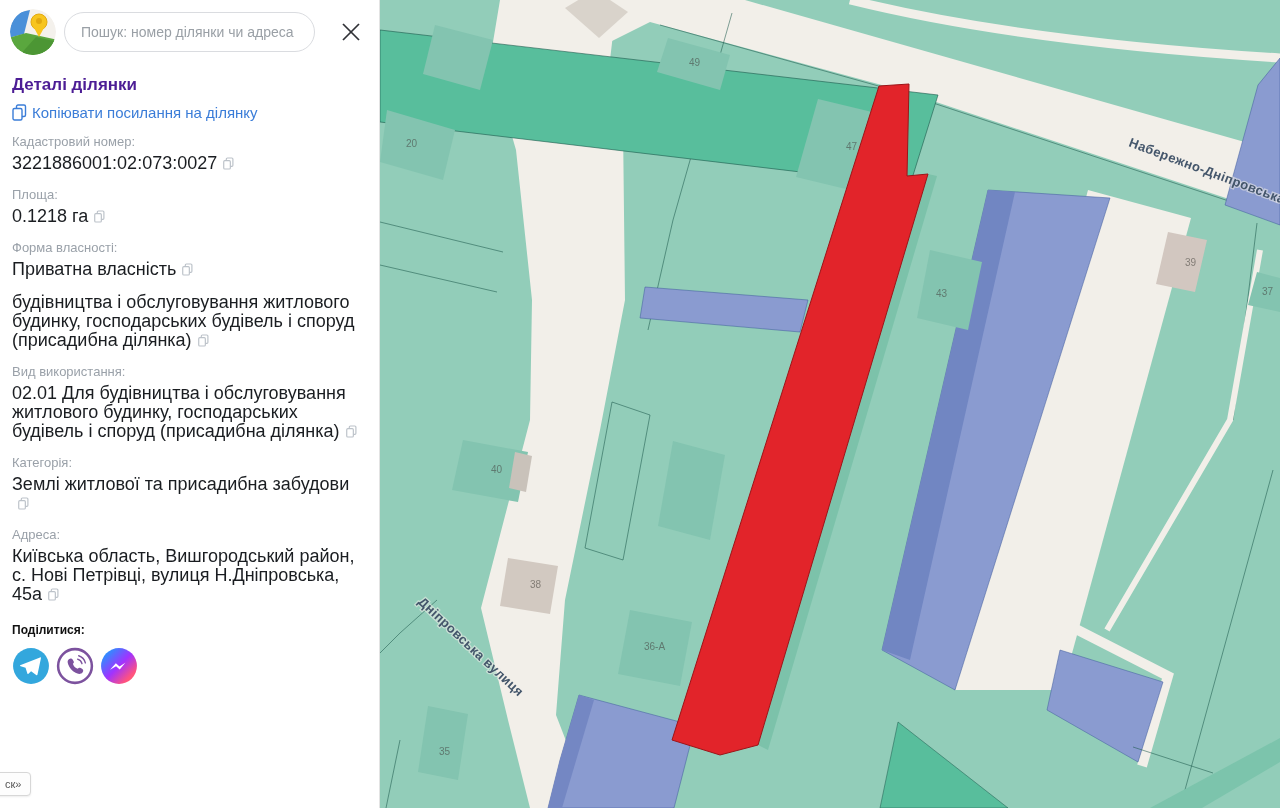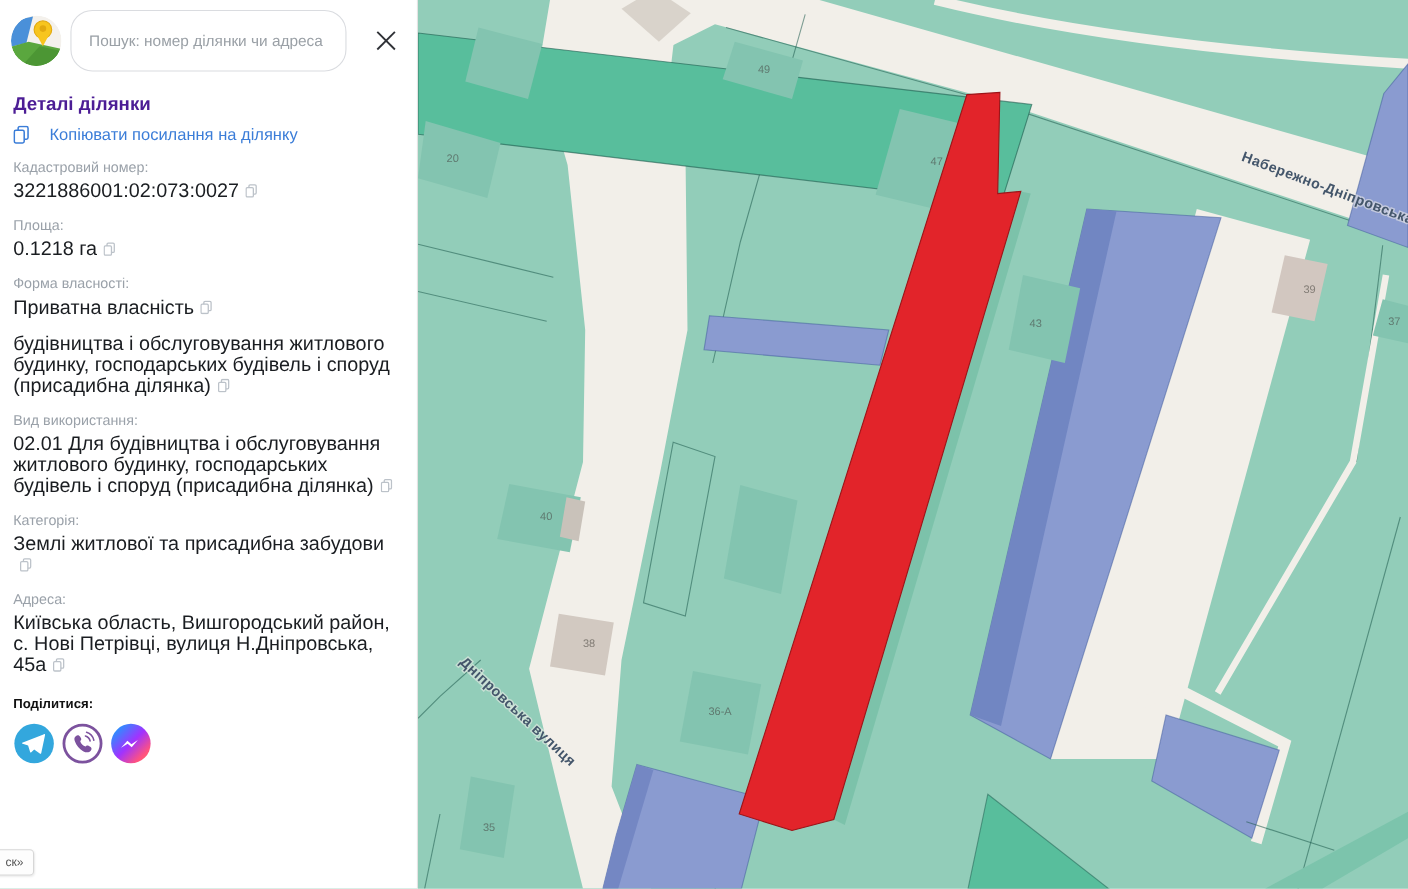--- a/index.html
+++ b/index.html
@@ -3,28 +3,28 @@
 <meta charset="utf-8">
 <style>
   html,body{margin:0;padding:0;background:#fff;font-family:"Liberation Sans",sans-serif;}
   #app{position:relative;width:1280px;height:808px;overflow:hidden;background:#92CDB9;}
 
   
   #sidebar{position:absolute;left:0;top:0;width:380px;height:808px;background:#fff;z-index:2;
            border-right:1px solid #e3e3e3;box-sizing:border-box;}
   .topbar{display:flex;align-items:center;padding:9px 14px 6px 10px;}
   .logo{width:46px;height:46px;border-radius:50%;overflow:hidden;flex:0 0 auto;}
-  .search{flex:0 0 auto;width:251px;height:56px;margin-left:8px;border:1px solid #dadce0;border-radius:20px;
+  .search{flex:0 0 auto;width:251px;height:40px;margin-left:8px;border:1px solid #dadce0;border-radius:20px;
           padding:0 16px;font-size:14px;color:#202124;outline:none;box-sizing:border-box;}
   .search::placeholder{color:#9aa0a6;}
   .closebtn{margin-left:auto;width:28px;height:28px;border:none;background:none;cursor:pointer;
             display:flex;align-items:center;justify-content:center;padding:0;}
   .content{padding:0 16px 0 12px;}
   h1.title{font-size:17px;font-weight:700;color:#4c1d95;margin:14px 0 9px 0;}
-  .copylink{display:flex;align-items:center;gap:18px;color:#3b7dd8;font-size:15px;cursor:pointer;margin-bottom:8px;}
+  .copylink{display:flex;align-items:center;gap:5px;color:#3b7dd8;font-size:15px;cursor:pointer;margin-bottom:8px;}
   .fgroup{margin-top:13px;}
   .flabel{font-size:13px;color:#9aa1a9;margin-bottom:5px;}
   .fvalue{font-size:18px;color:#1a1d21;line-height:19px;max-width:352px;}
   .cic{display:inline-block;vertical-align:-1px;margin-left:6px;}
   .share-title{font-size:12px;font-weight:700;color:#111;margin:18px 0 10px 0;}
   .sharerow{display:flex;gap:6px;align-items:center;}
   .sharebtn{width:38px;height:38px;border:none;background:none;padding:0;cursor:pointer;}
   .attr{position:absolute;left:-10px;bottom:12px;background:#fdfdfd;border:1px solid #d7d7d7;border-radius:4px;
         padding:5px 9px 5px 14px;font-size:11px;color:#555;z-index:4;box-shadow:0 1px 2px rgba(0,0,0,.08);}
 

